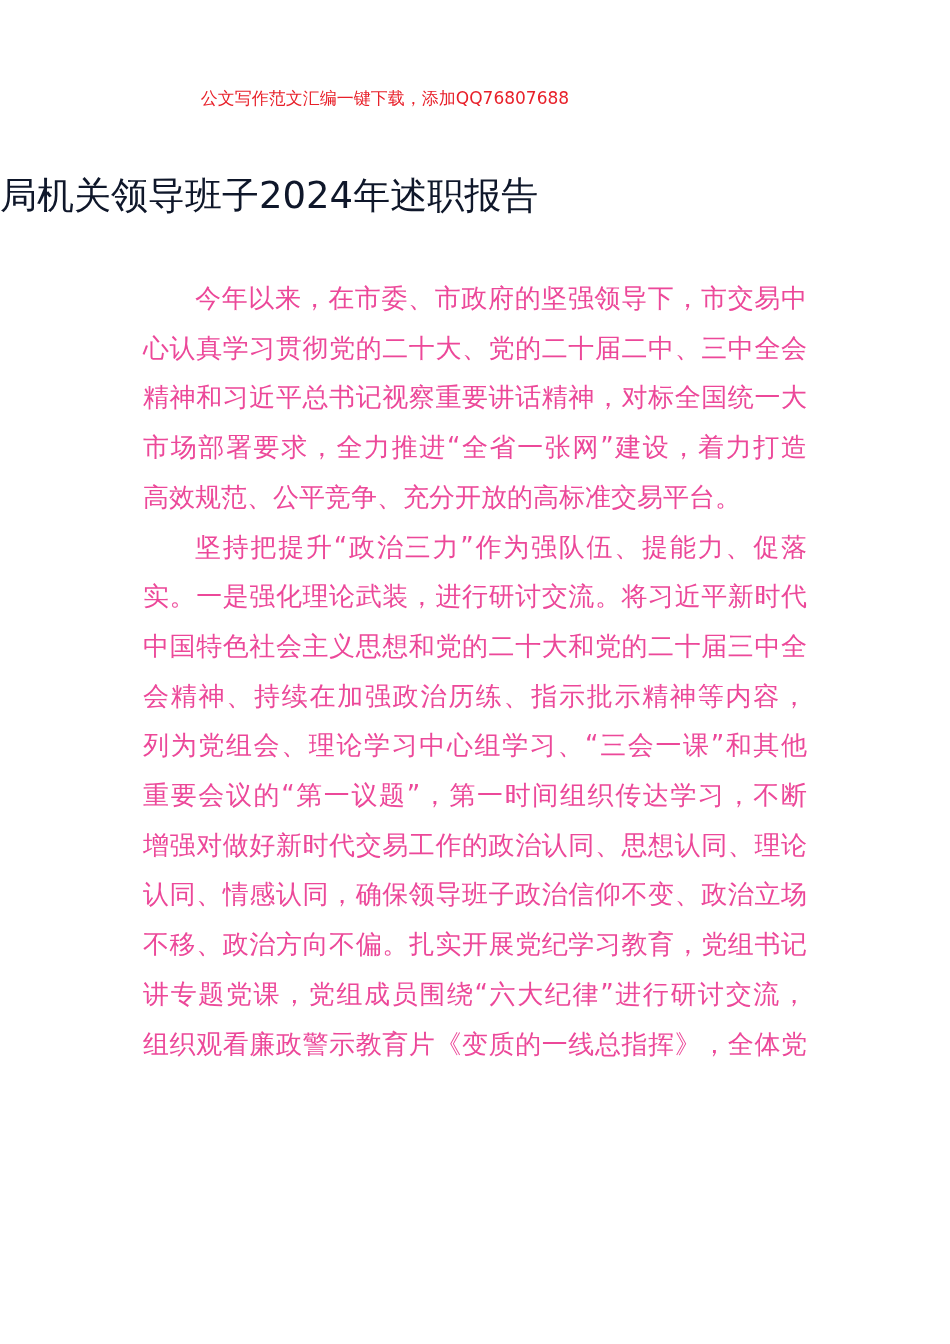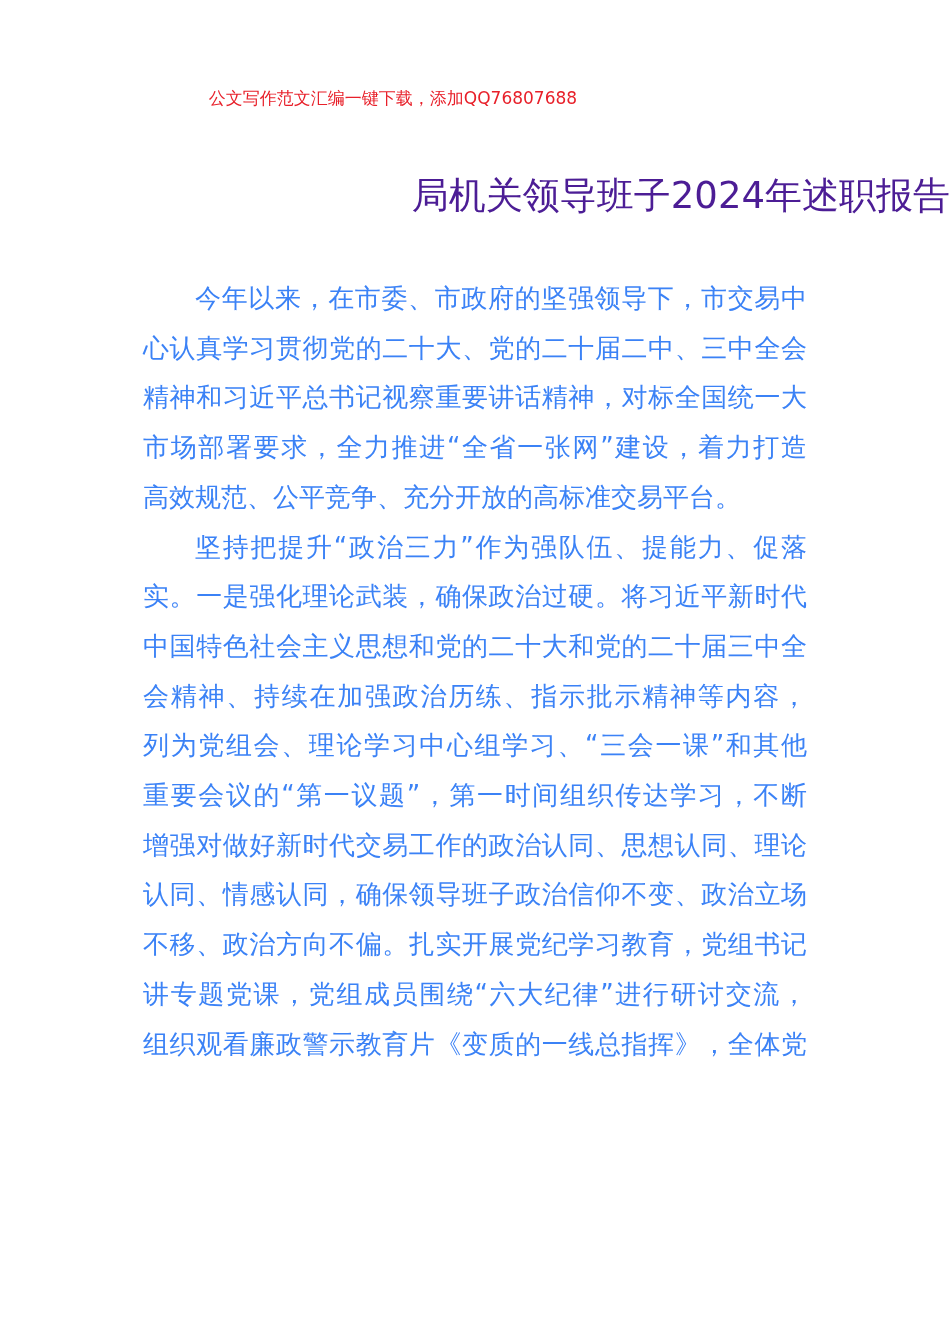--- a/index.html
+++ b/index.html
@@ -18,46 +18,46 @@
   .page {
     position: absolute;
     left: 0; top: 0;
     width: 950px;
     height: 1344px;
     background: #ffffff;
   }
   .watermark {
     position: absolute;
     top: 86px;
-    left: 8px;
+    left: 0;
     width: 770px;
     text-align: center;
     font-size: 17px;
     line-height: 24px;
     color: #e8202a;
     letter-spacing: 0px;
   }
   .title {
     position: absolute;
     top: 168px;
     left: 0;
     width: 950px;
-    text-align: right;
+    text-align: left;
     font-size: 37px;
     line-height: 56px;
-    color: #4c1d95;
+    color: #0f172a;
   }
   .body-text {
     position: absolute;
     top: 274px;
     left: 143px;
     width: 664px;
     font-size: 26px;
     line-height: 49.7px;
-    color: #3b82f6;
+    color: #ec4899;
   }
   .line {
     display: block;
     white-space: nowrap;
     text-align-last: justify;
     text-align: justify;
   }
   .line.first {
     padding-left: 52px;
   }
@@ -79,21 +79,21 @@
       <span class="line first">今年以来，在市委、市政府的坚强领导下，市交易中</span>
       <span class="line">心认真学习贯彻党的二十大、党的二十届二中、三中全会</span>
       <span class="line">精神和习近平总书记视察重要讲话精神，对标全国统一大</span>
       <span class="line">市场部署要求，全力推进“全省一张网”建设，着力打造</span>
       <span class="line last">高效规范、公平竞争、充分开放的高标准交易平台。</span>
     </div>
 
 
     <div class="para-block">
       <span class="line first">坚持把提升“政治三力”作为强队伍、提能力、促落</span>
-      <span class="line">实。一是强化理论武装，确保政治过硬。将习近平新时代</span>
+      <span class="line">实。一是强化理论武装，进行研讨交流。将习近平新时代</span>
       <span class="line">中国特色社会主义思想和党的二十大和党的二十届三中全</span>
       <span class="line">会精神、持续在加强政治历练、指示批示精神等内容，</span>
       <span class="line">列为党组会、理论学习中心组学习、“三会一课”和其他</span>
       <span class="line">重要会议的“第一议题”，第一时间组织传达学习，不断</span>
       <span class="line">增强对做好新时代交易工作的政治认同、思想认同、理论</span>
       <span class="line">认同、情感认同，确保领导班子政治信仰不变、政治立场</span>
       <span class="line">不移、政治方向不偏。扎实开展党纪学习教育，党组书记</span>
       <span class="line">讲专题党课，党组成员围绕“六大纪律”进行研讨交流，</span>
       <span class="line">组织观看廉政警示教育片《变质的一线总指挥》，全体党</span>
     </div>

